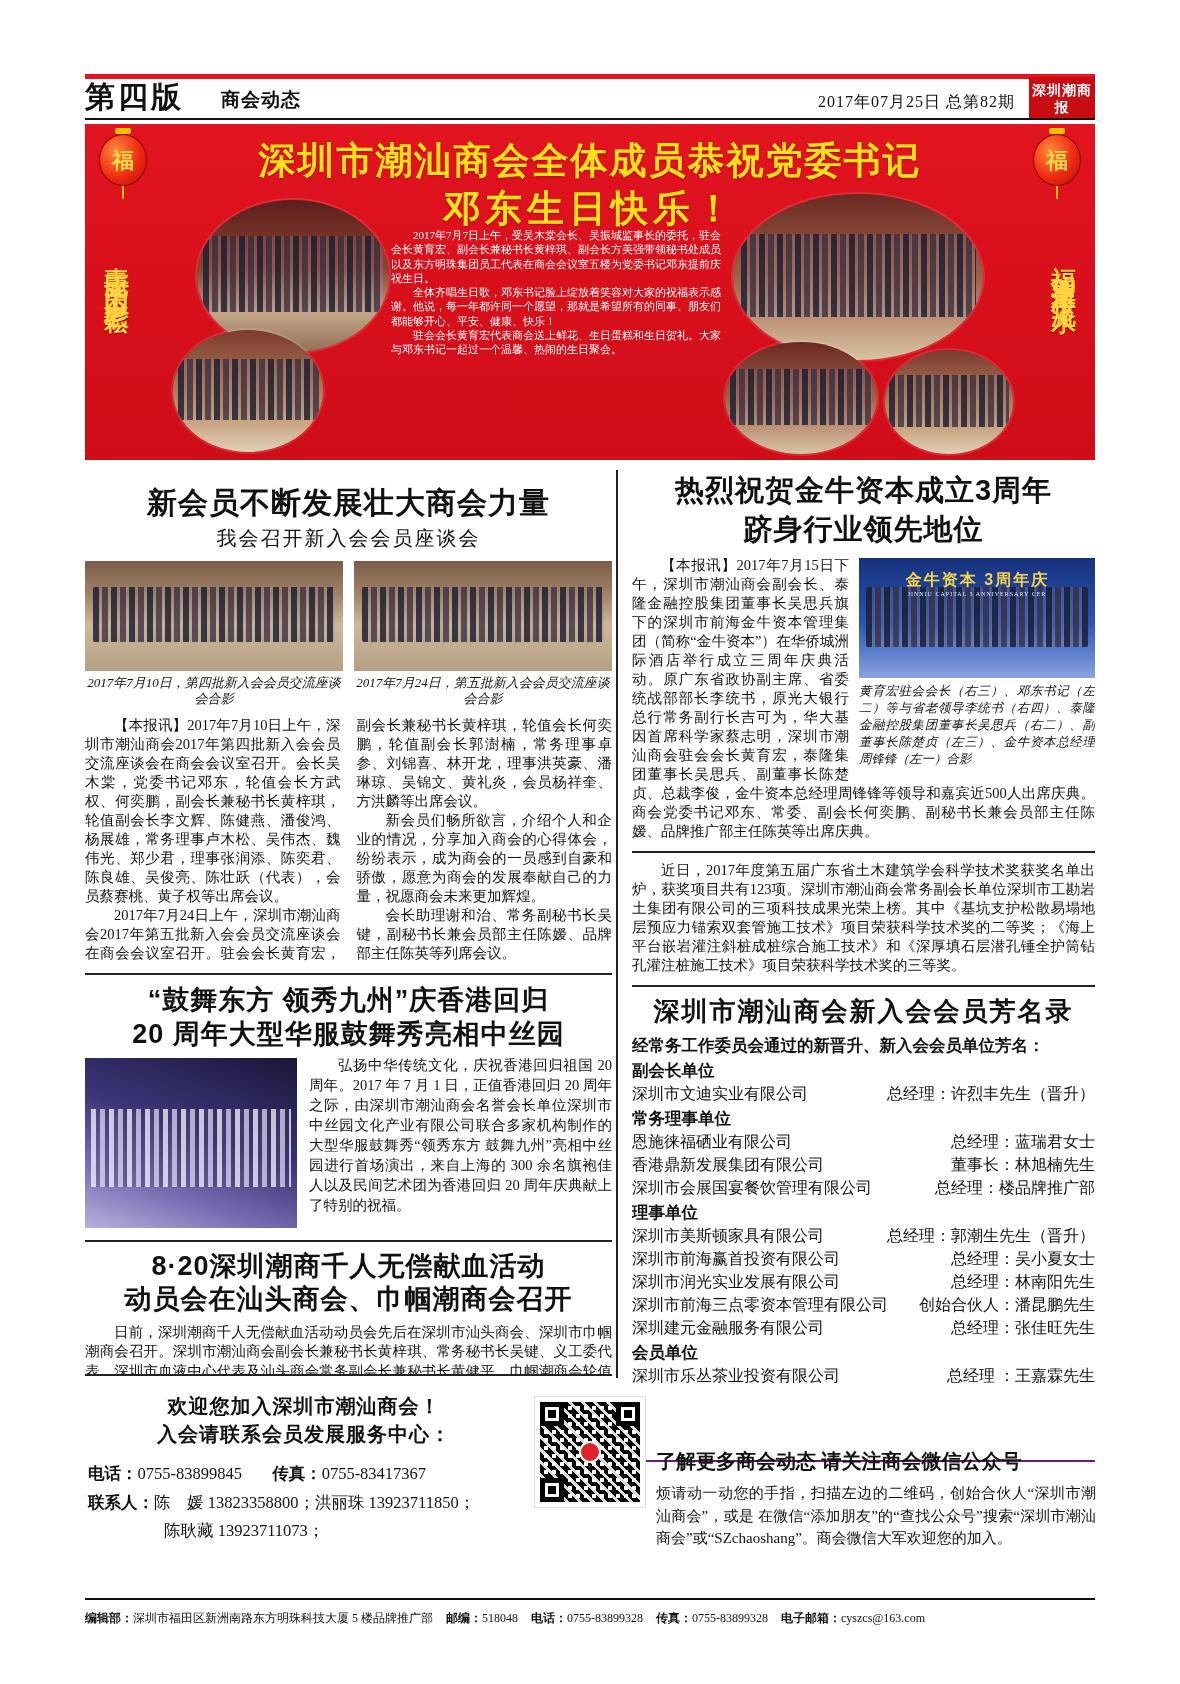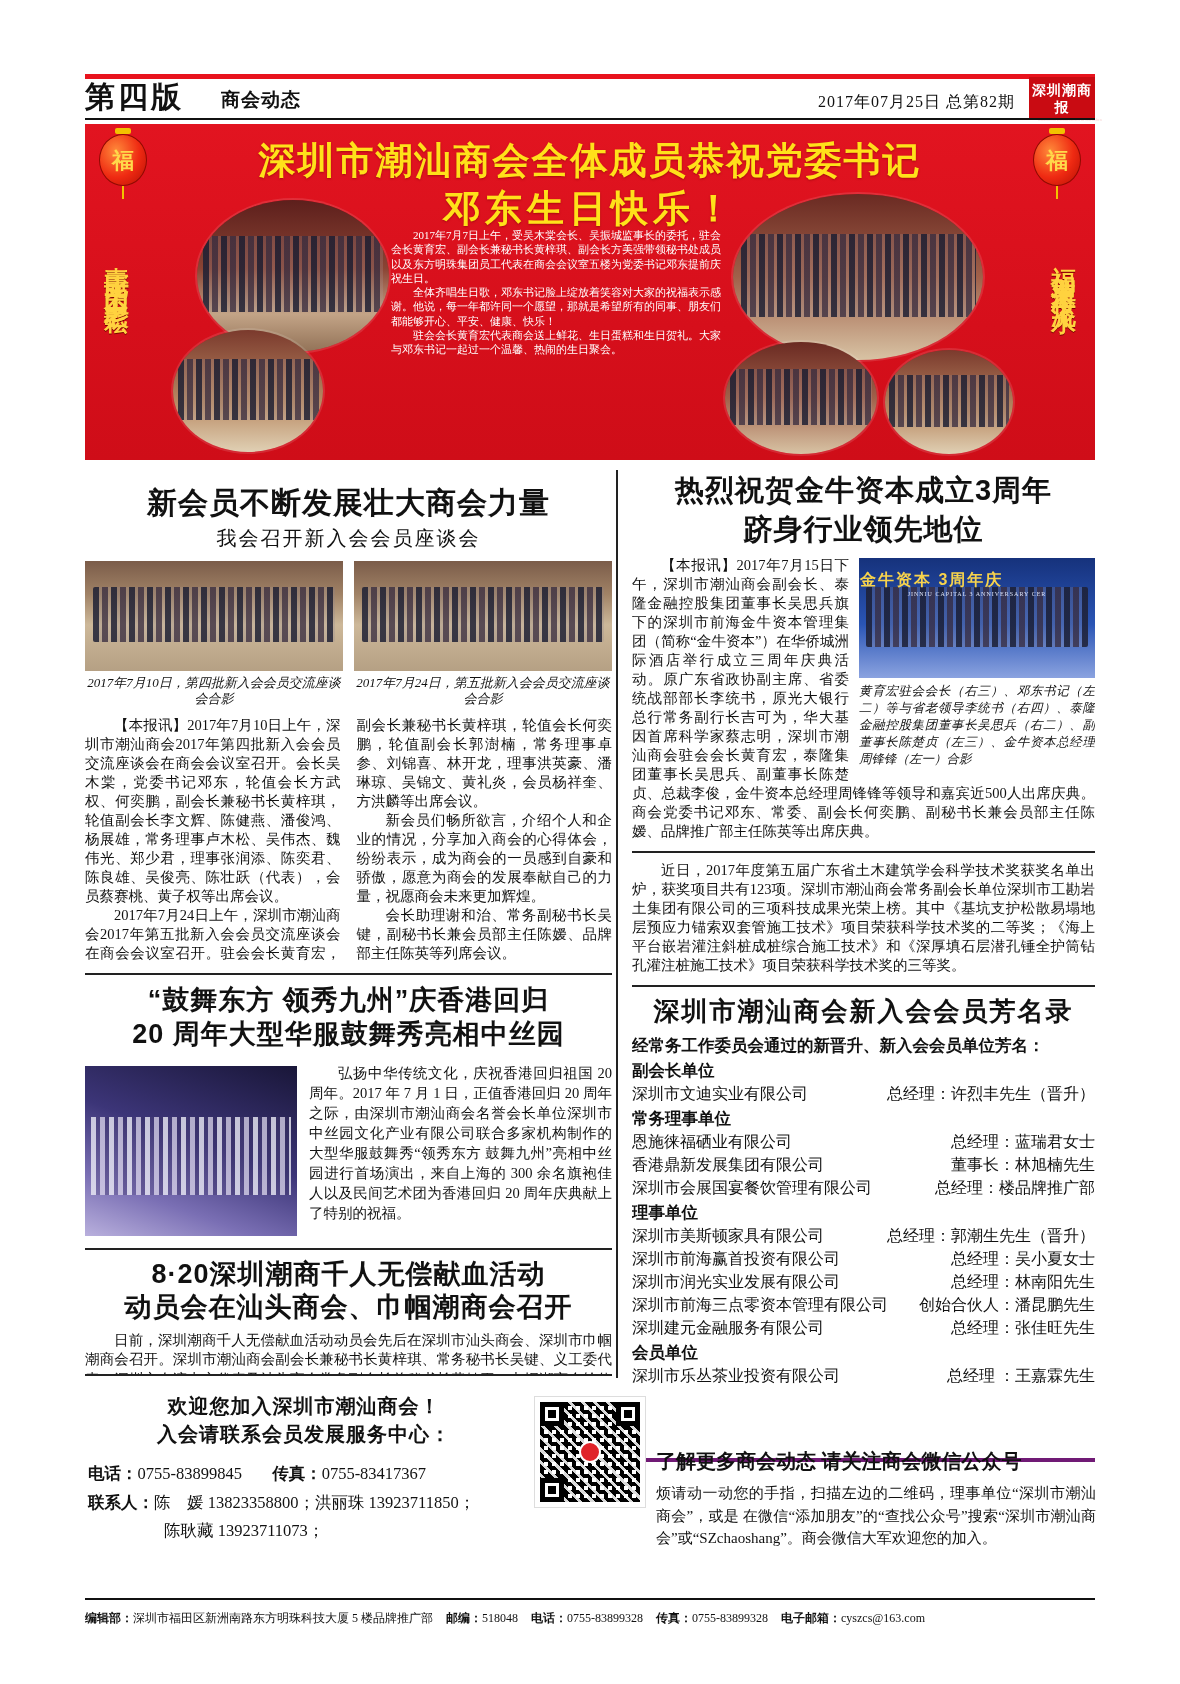--- a/index.html
+++ b/index.html
@@ -39,49 +39,49 @@
 .room{background:linear-gradient(180deg,#5d1f1c 0%,#8a4434 45%,#c3a487 75%,#927257 100%)}
 .cake{background:linear-gradient(180deg,#6a2a22 0%,#a0614a 50%,#d8c3a4 100%)}
 .flowers{background:linear-gradient(180deg,#7b3a2d 0%,#b98a63 60%,#e0d0b4 100%)}
 .b-body{position:absolute;left:306px;top:104px;width:330px;color:#fff;font-size:11px;line-height:1.3;text-align:justify;z-index:1}
 .b-body p{text-indent:2em}
 
 
 .vdiv{position:absolute;left:616px;top:470px;width:2px;height:908px;background:#222}
 .col{position:absolute;top:470px;overflow:hidden}
 .col-l{left:85px;width:527px;height:906px;border-bottom:2px solid #222}
-.col-r{left:632px;width:463px;height:992px;border-bottom:4px solid #701a75}
+.col-r{left:632px;width:463px;height:992px;border-bottom:2px solid #701a75}
 .rule{border-top:2px solid #222;margin:10px 0 8px}
 
 h1,h2,.hline{font-family:"Liberation Sans",sans-serif;font-weight:bold;text-align:center}
 .a1-title{font-size:30px;line-height:37px;letter-spacing:1px;margin-top:14px}
 .a1-sub{text-align:center;font-size:20px;line-height:28px;margin:3px 0 9px;letter-spacing:2px}
 .photo-row{display:flex;gap:11px}
 .photo{position:relative;overflow:hidden}
 .p-meeting{width:258px;height:110px;background:linear-gradient(180deg,#7b5c49 0%,#a08266 30%,#cdb899 58%,#b5a084 100%)}
 .people::before{content:"";position:absolute;left:3%;right:3%;top:24%;height:50%;border-radius:2px;
 background:repeating-linear-gradient(90deg,rgba(30,32,52,.85) 0 6px,rgba(140,130,140,.25) 6px 9px,rgba(60,48,66,.8) 9px 15px,rgba(172,162,166,.22) 15px 18px)}
 .people-light::before{content:"";position:absolute;left:3%;right:3%;top:30%;height:46%;
 background:repeating-linear-gradient(90deg,rgba(235,235,245,.8) 0 5px,rgba(80,70,120,.3) 5px 9px,rgba(220,215,235,.75) 9px 14px,rgba(60,50,100,.35) 14px 18px)}
 .caption-row{display:flex;gap:11px;margin:4px 0 9px}
 .caption{width:258px;font-style:italic;font-weight:normal;font-size:13px;line-height:16px;text-align:center}
 .a1-body{column-count:2;column-gap:16px;font-size:14.5px;line-height:1.31;text-align:justify}
 .a1-body p,.a5-body p,.a6-body p,.a2-body p,.a3-body p{text-indent:2em}
 .a5-title{font-size:27px;line-height:34px;letter-spacing:1px}
-.a5-wrap{overflow:hidden;margin-top:12px}
+.a5-wrap{overflow:hidden;margin-top:4px}
 .p-fashion{float:left;width:212px;height:170px;margin:3px 12px 2px 0;background:linear-gradient(200deg,#191638 0%,#3c3578 45%,#7a6fb4 75%,#b9b0dd 100%)}
 .a5-body{font-size:14.5px;line-height:1.38;text-align:justify}
 .a6-title{font-size:27px;line-height:33px;letter-spacing:1px}
 .a6-body{margin-top:7px;font-size:14.5px;line-height:1.35;text-align:justify}
 
 .a2-title{font-size:29px;line-height:37px;letter-spacing:1px;margin-top:2px}
 .a2-wrap{margin-top:8px;overflow:hidden}
 .a2-float{float:right;width:236px;margin:2px 0 4px 10px}
 .p-jinniu{width:236px;height:120px;background:linear-gradient(180deg,#16327c 0%,#2a55b5 55%,#8ba3e0 100%)}
-.jn-cn{position:absolute;left:1px;right:0;top:12px;color:#f7d34c;font:bold 16px/20px "Liberation Sans",sans-serif;letter-spacing:2px}
+.jn-cn{position:absolute;left:1px;right:0;top:12px;text-align:center;color:#f7d34c;font:bold 16px/20px "Liberation Sans",sans-serif;letter-spacing:2px}
 .jn-en{position:absolute;left:0;right:0;top:33px;text-align:center;color:#dbe2f8;font-size:6px;letter-spacing:1px}
 .a2-caption{font-style:italic;font-weight:normal;font-size:12.5px;line-height:17px;text-align:justify;margin-top:5px}
 .a2-body,.a3-body{font-size:14.5px;line-height:1.31;text-align:justify}
 .a3-title{font-size:32px;line-height:40px;letter-spacing:2px;margin:2px 0 6px}
 .a4-title{font-family:"Liberation Serif",serif;font-weight:bold;font-size:26px;line-height:33px;text-align:center;letter-spacing:2px;margin-top:2px}
 .roster-intro{font-family:"Liberation Sans",sans-serif;font-weight:bold;font-size:16.5px;line-height:24px;margin-top:5px}
 .rhead{font-family:"Liberation Sans",sans-serif;font-weight:bold;font-size:16.5px;line-height:24px;margin-top:1px}
 .rrow{display:flex;justify-content:space-between;gap:16px;font-size:16px;line-height:23px}
 .rcompany{flex:1 1 auto}
 .rperson{white-space:nowrap}
@@ -308,21 +308,21 @@
   <div class="qr">
     <div class="qr-grid"></div>
     <div class="finder f-tl"></div>
     <div class="finder f-tr"></div>
     <div class="finder f-bl"></div>
     <div class="qr-dot"></div>
   </div>
 
   <div class="wechat">
     <div class="wc-title">了解更多商会动态  请关注商会微信公众号</div>
-    <div class="wc-body">烦请动一动您的手指，扫描左边的二维码，理事单位“深圳市潮汕商会”，或是 在微信“添加朋友”的“查找公众号”搜索“深圳市潮汕商会”或“SZchaoshang”。商会微信大军欢迎您的加入。</div>
+    <div class="wc-body">烦请动一动您的手指，扫描左边的二维码，创始合伙人“深圳市潮汕商会”，或是 在微信“添加朋友”的“查找公众号”搜索“深圳市潮汕商会”或“SZchaoshang”。商会微信大军欢迎您的加入。</div>
   </div>
 
   <div class="footer">
     <span><span class="f-label">编辑部：</span><span>深圳市福田区新洲南路东方明珠科技大厦 5 楼品牌推广部</span></span>
     <span><span class="f-label">邮编：</span><span>518048</span></span>
     <span><span class="f-label">电话：</span><span>0755-83899328</span></span>
     <span><span class="f-label">传真：</span><span>0755-83899328</span></span>
     <span><span class="f-label">电子邮箱：</span><span>cyszcs@163.com</span></span>
   </div>
 

